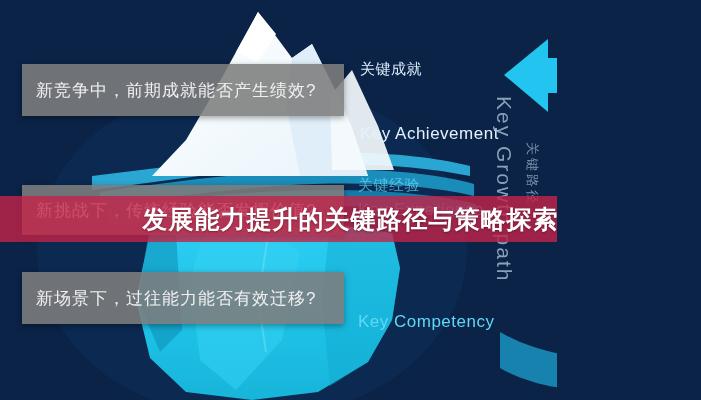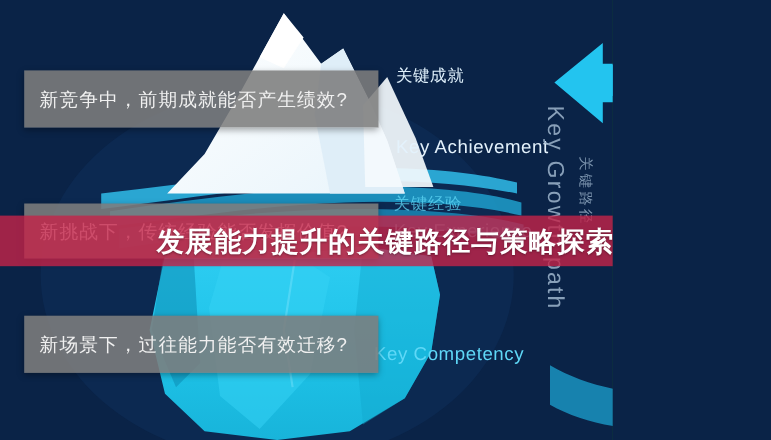--- a/index.html
+++ b/index.html
@@ -34,21 +34,21 @@
     display:flex;
     align-items:center;
     box-sizing:border-box;
     padding:17px 14px;
     font-size:17px;
     letter-spacing:1px;
     box-shadow:0 2px 6px rgba(0,0,0,.35);
   }
   #caption-top   {left:22px;  top:64px;  width:322px; height:52px;}
   #caption-mid   {left:22px;  top:185px; width:322px; height:50px;}
-  #caption-bottom{left:22px;  top:287px; width:322px; height:52px;}
+  #caption-bottom{left:22px;  top:272px; width:322px; height:52px;}
 
   
   #right-panel{
     position:absolute;left:605px;top:72px;width:34px;height:284px;
     background:rgba(128,128,128,.9);
     box-shadow:0 2px 6px rgba(0,0,0,.35);
   }
   #right-panel-text{
     position:absolute;left:0;top:0;width:34px;height:284px;
     display:flex;align-items:center;justify-content:center;
@@ -170,21 +170,21 @@
 
     <path d="M268 236 L 258 300 L 266 352" stroke="#8fe8ff" stroke-width="2" fill="none" opacity=".35"></path>
   </svg>
 
   <div class="label-cn" style="left:360px; top:60px;">关键成就</div>
   <div class="label-en" style="left:360px; top:88px;margin-top:36px;">Key  Achievement</div>
 
   <div class="label-cn cyan" style="left:358px; top:176px; opacity:.75;">关键经验</div>
   <div class="label-en cyan" style="left:358px; top:200px; opacity:.75;text-align:center;">Key Experience</div>
 
-  <div class="label-en cyan" style="left:340px; top:312px;">Key Competency</div>
+  <div class="label-en cyan" style="left:358px; top:312px;">Key Competency</div>
 
   <div id="growth-en">Key Growth path</div>
   <div id="growth-cn">关键路径</div>
 
   <div class="caption-box" id="caption-top">
     <span>新竞争中，前期成就能否产生绩效?</span>
   </div>
 
   <div class="caption-box" id="caption-mid">
     <span>新挑战下，传统经验能否发挥价值?</span>

